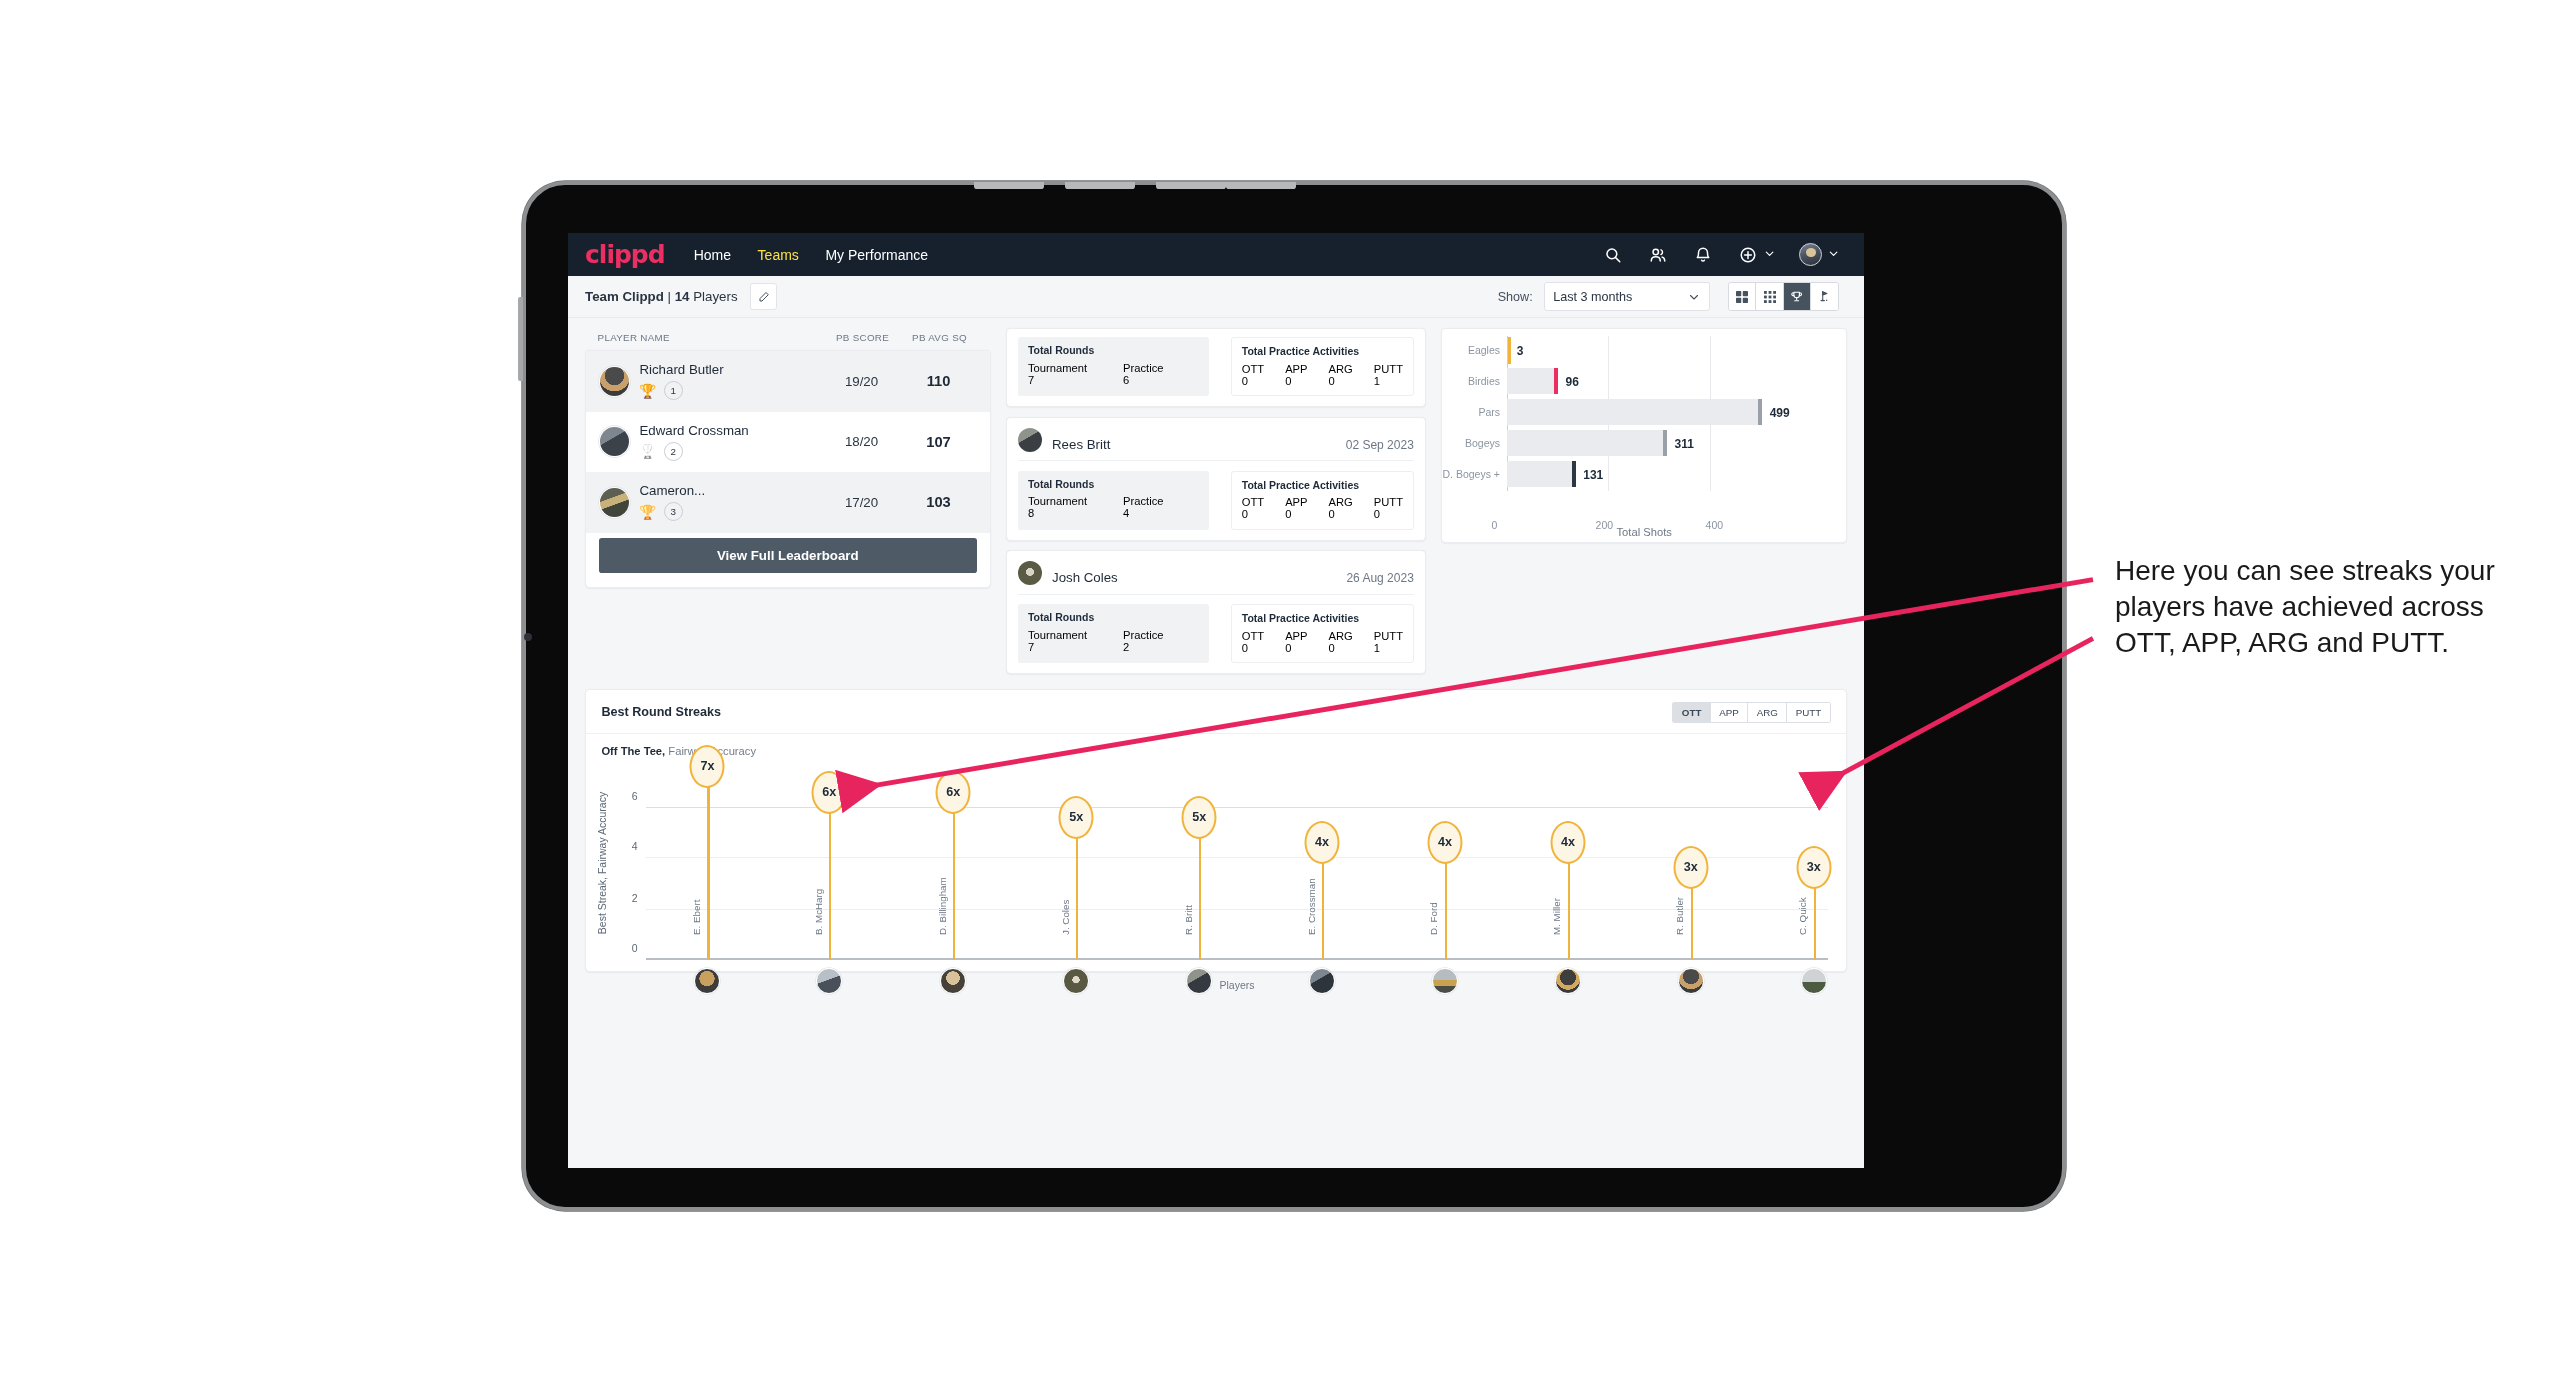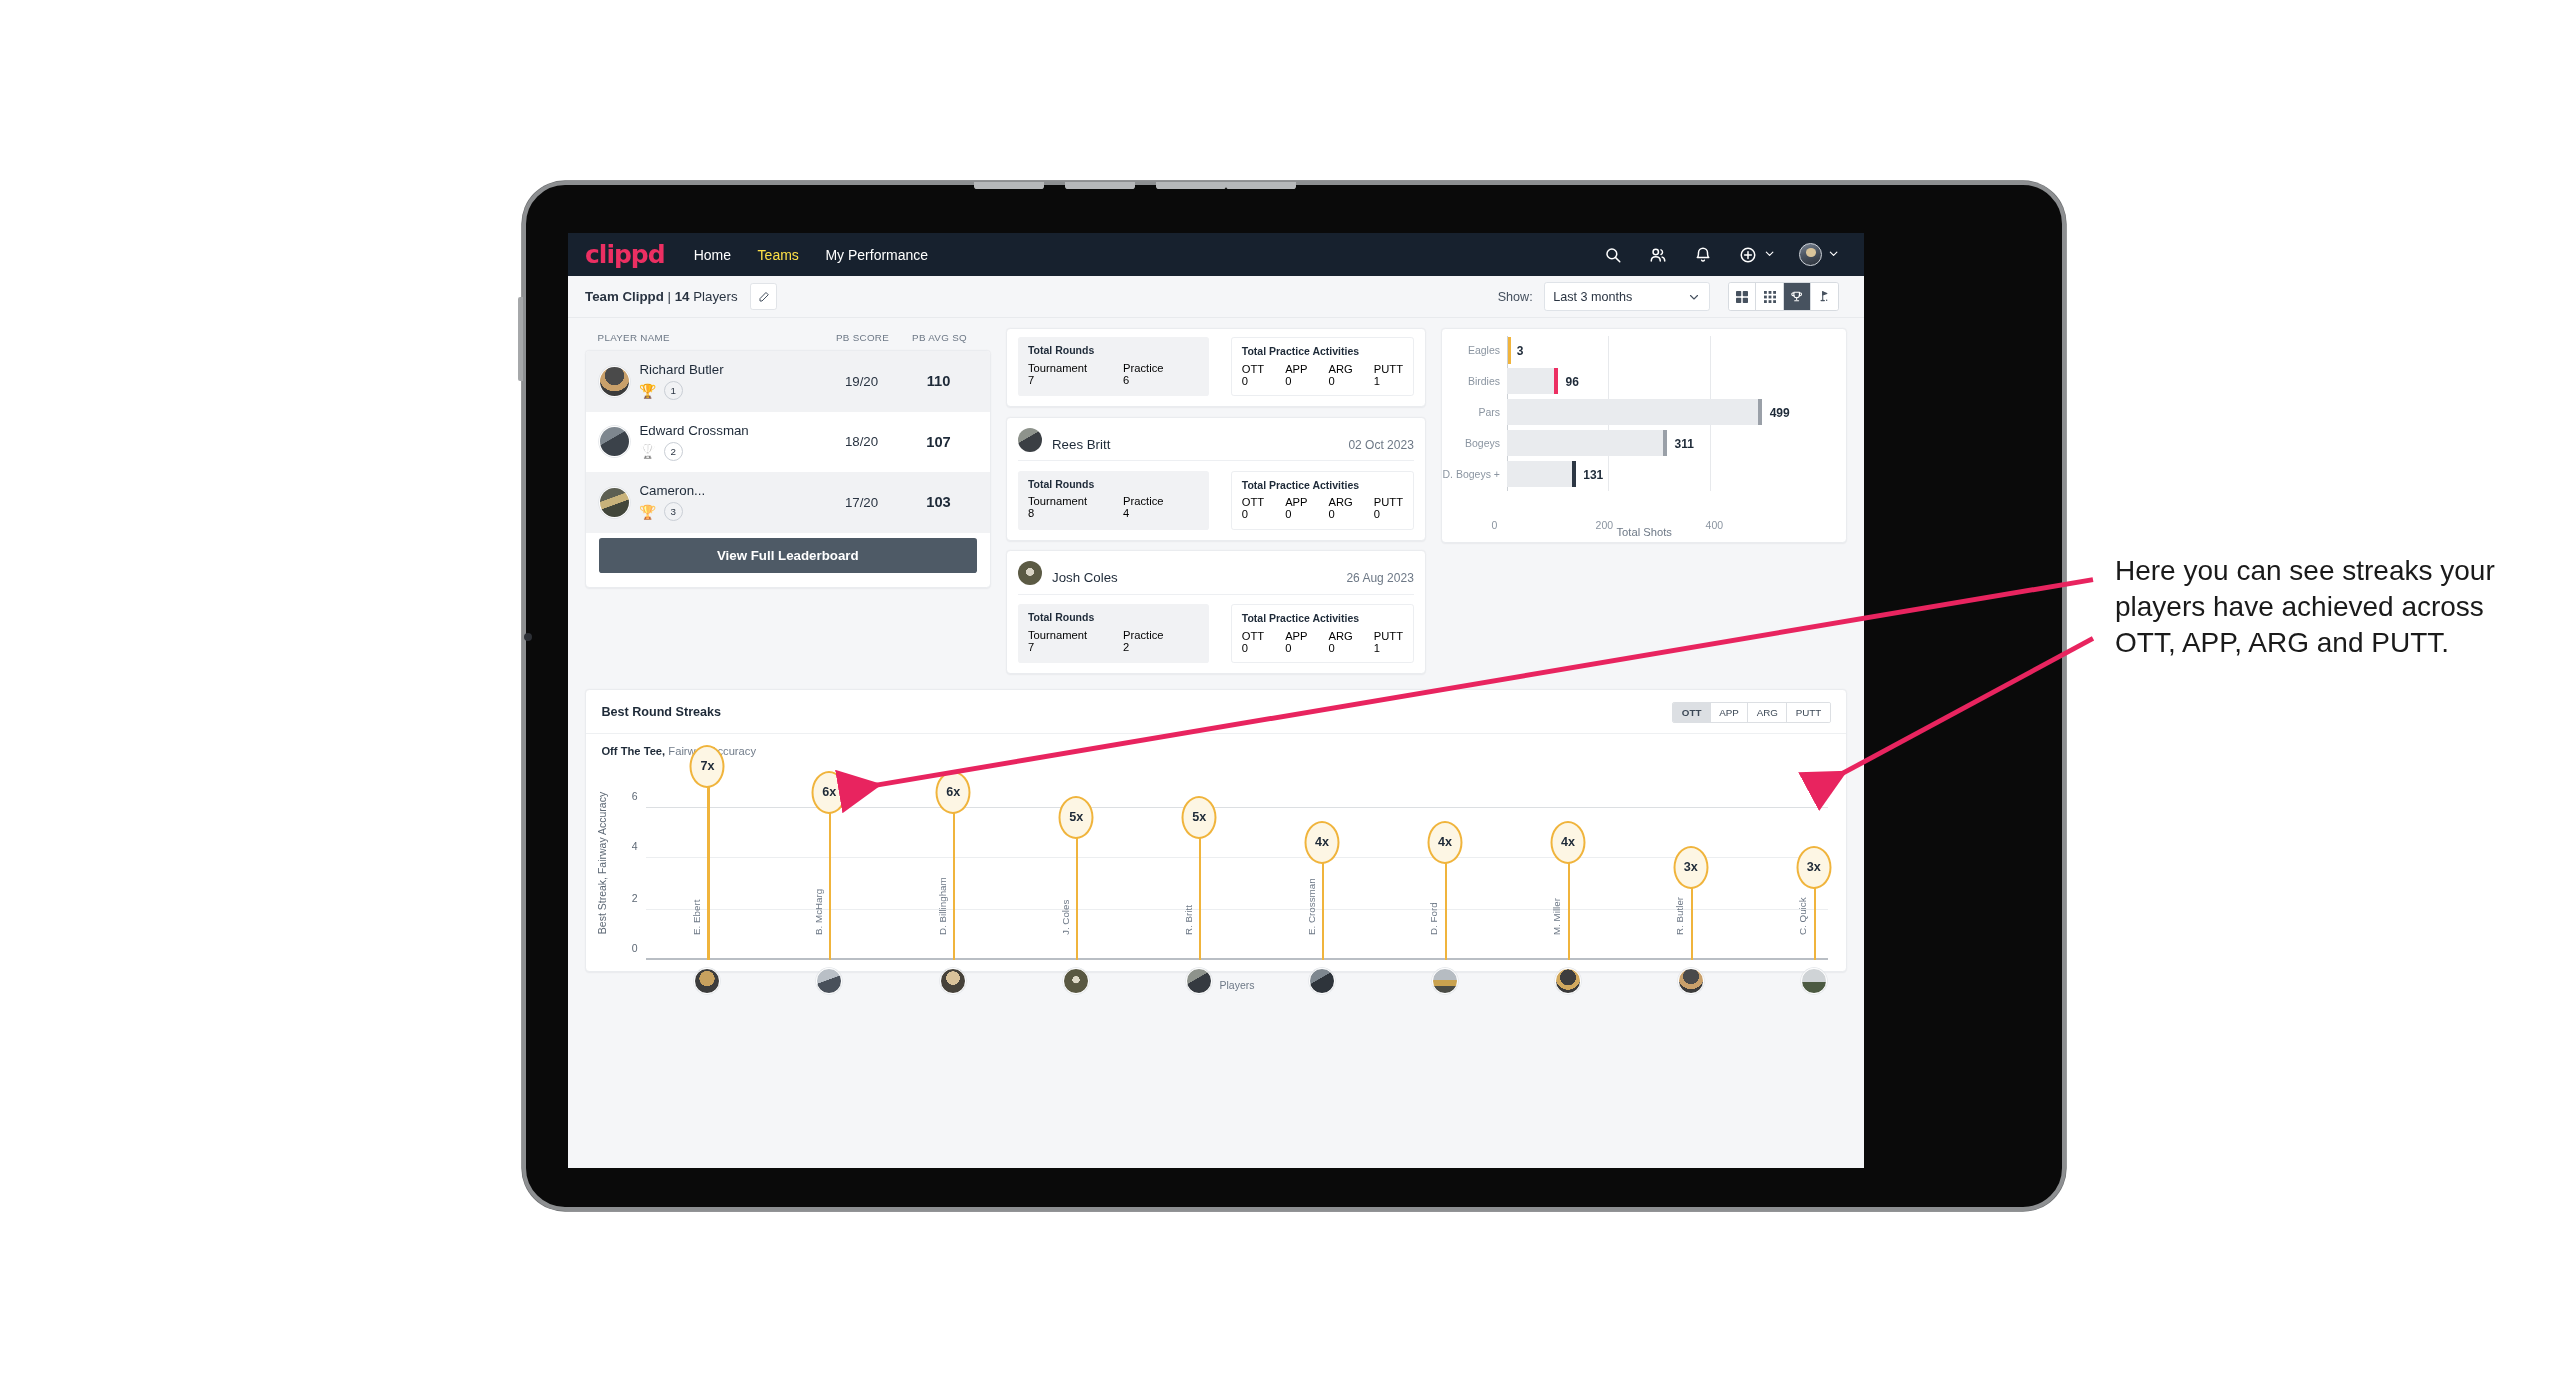--- a/index.html
+++ b/index.html
@@ -377,21 +377,21 @@
                     </div>
                 </div>
               </div>
             </div>
           </div>
 
           <div class="card rcard">
             <div class="rhead">
               <div class="ravatar" style="background:linear-gradient(150deg,#8e938c 0 40%,#3b3f44 41% 100%)"></div>
               <div class="rname">Rees Britt</div>
-              <div class="rdate">02 Oct 2023</div>
+              <div class="rdate">02 Sep 2023</div>
             </div>
             <div class="rbody">
               <div class="box grey">
                 <h5>Total Rounds</h5>
                 <div class="tr-cols">
                   <div class="kvcol">
                       <span class="k">Tournament</span>
                       <span class="v">8</span>
                     </div>
                   <div class="kvcol">

